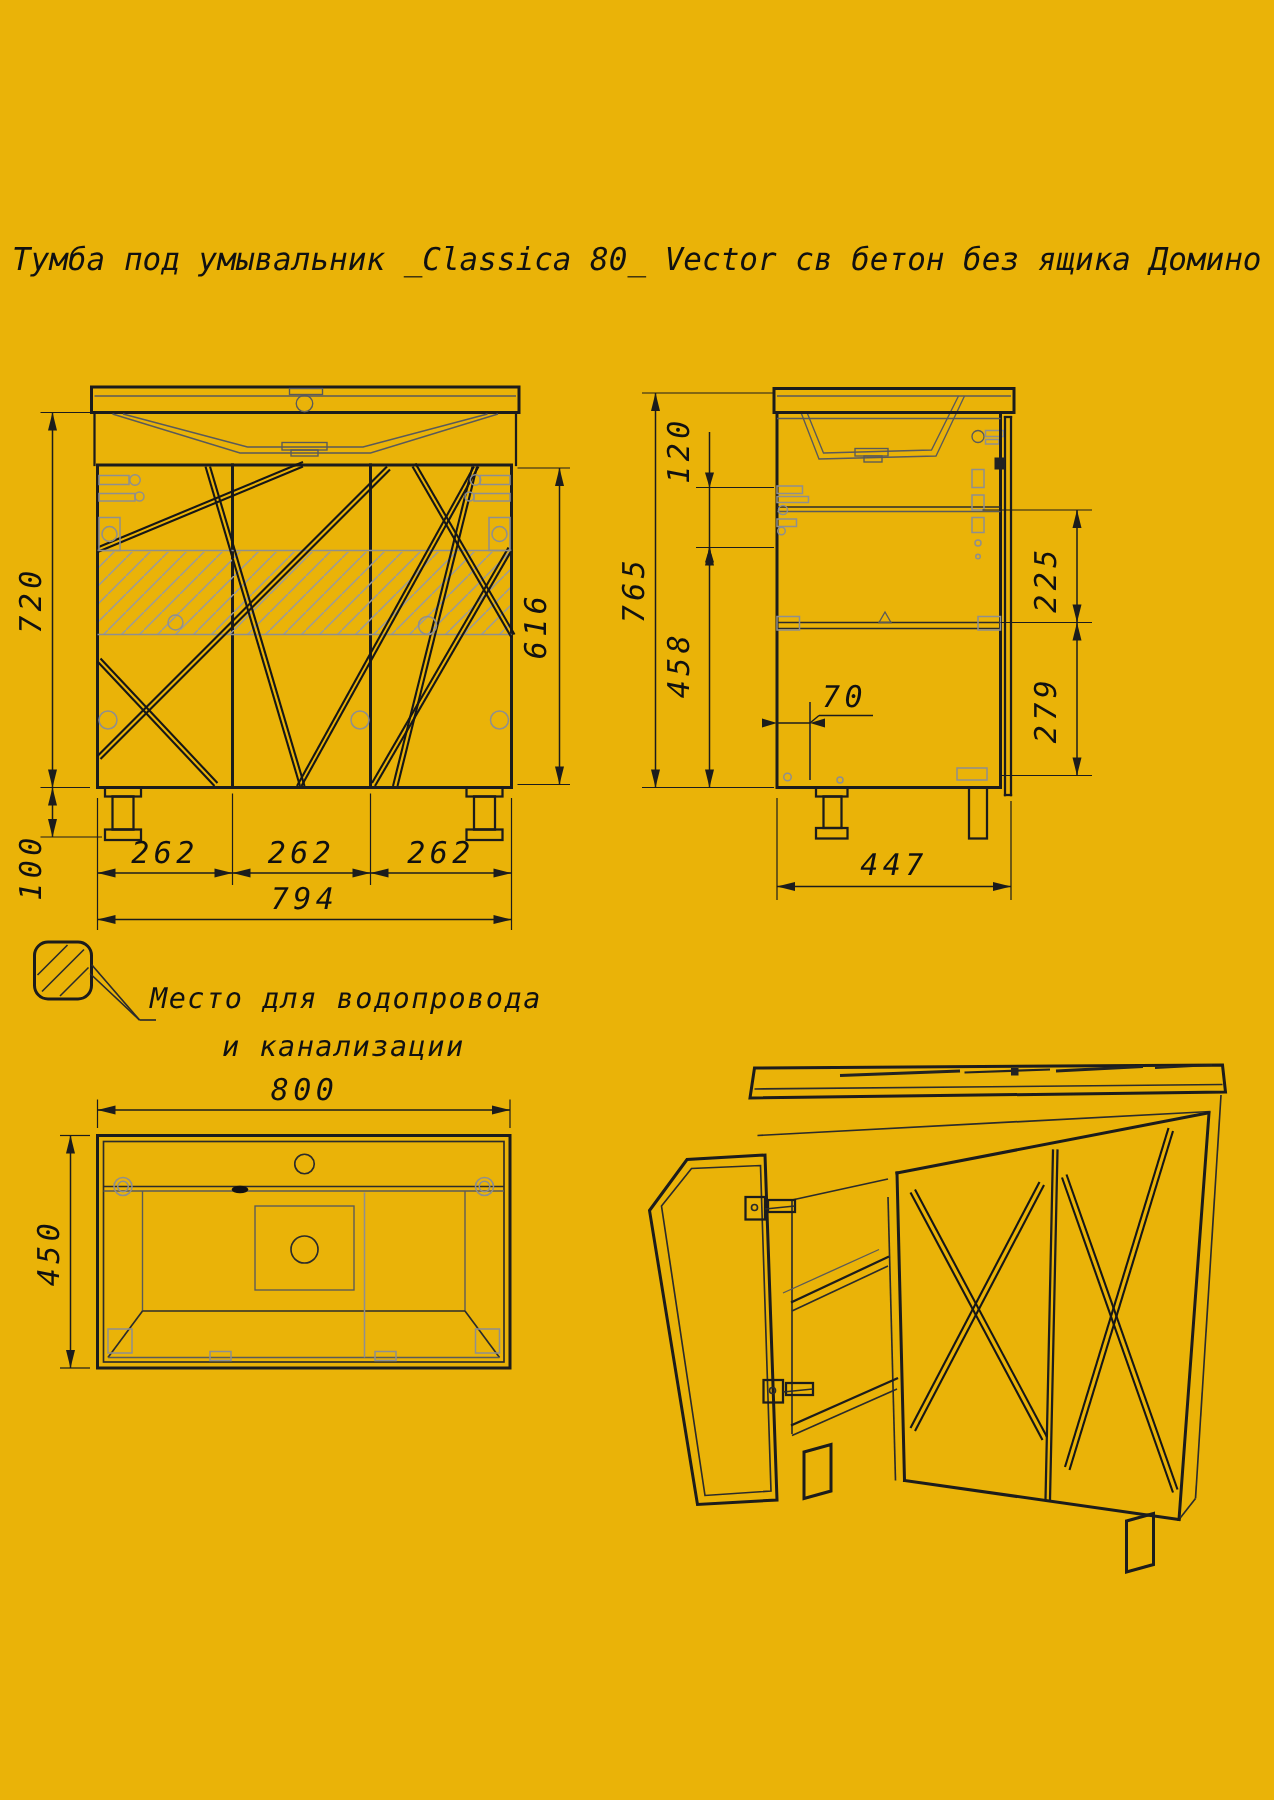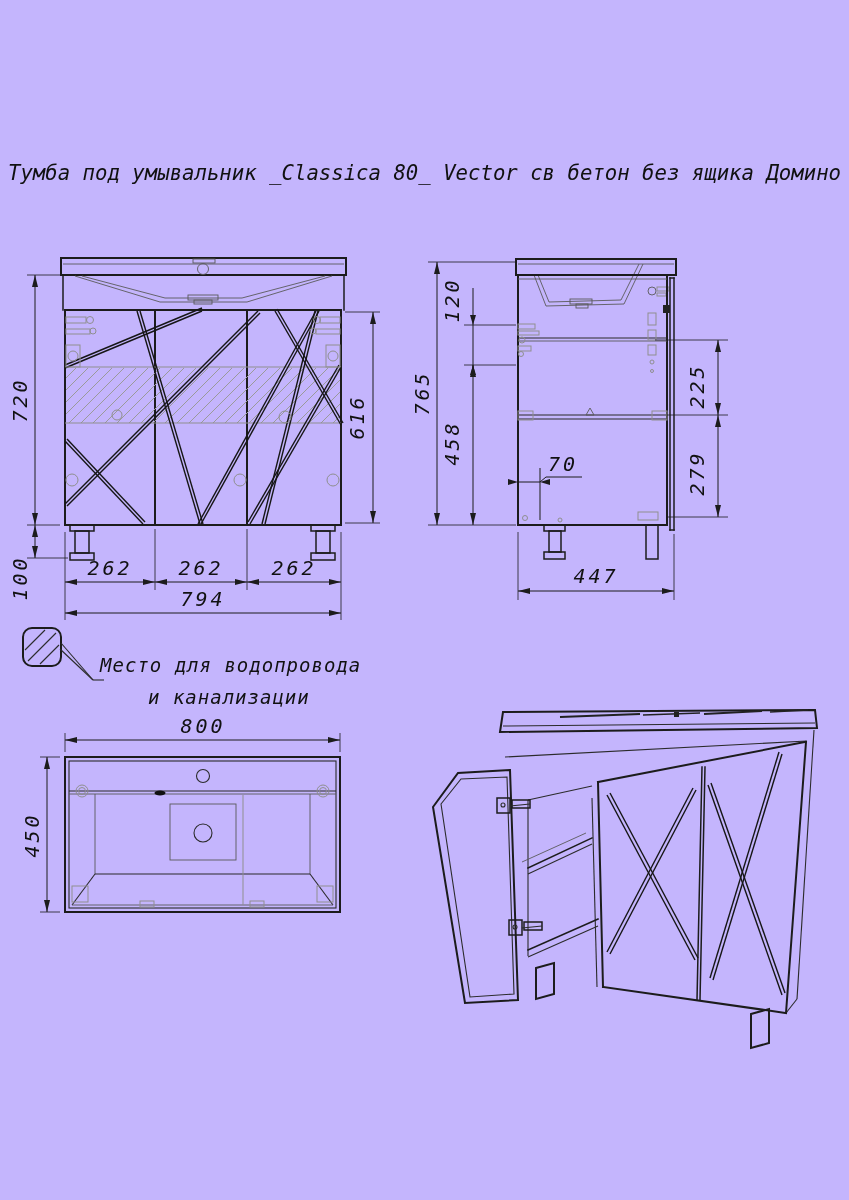--- a/index.html
+++ b/index.html
@@ -1,16 +1,16 @@
 <!DOCTYPE html>
 <html><head>
 <meta charset="utf-8">
 <style>
   html,body{margin:0;padding:0;background:#fff;}
-  .page{position:relative;width:849px;height:1200px;background:#c4b5fd;overflow:hidden;}
+  .page{position:relative;width:849px;height:1200px;background:#eab308;overflow:hidden;}
   svg{position:absolute;left:0;top:0;}
   .s2{stroke:#1c1c1c;stroke-width:2;fill:none;stroke-linecap:square;}
   .s15{stroke:#1c1c1c;stroke-width:1.5;fill:none;stroke-linecap:square;}
   .s1{stroke:#2b2b2b;stroke-width:1.1;fill:none;}
   .thin{stroke:#5a5a5a;stroke-width:0.9;fill:none;}
   .gray{stroke:#8f8f8f;stroke-width:1;fill:none;}
   .groove{stroke:#161616;stroke-width:1.4;fill:none;}
   .diml{stroke:#1c1c1c;stroke-width:1;fill:none;}
   .ext{stroke:#1c1c1c;stroke-width:0.8;fill:none;}
   .arr{fill:#1c1c1c;stroke:none;}

